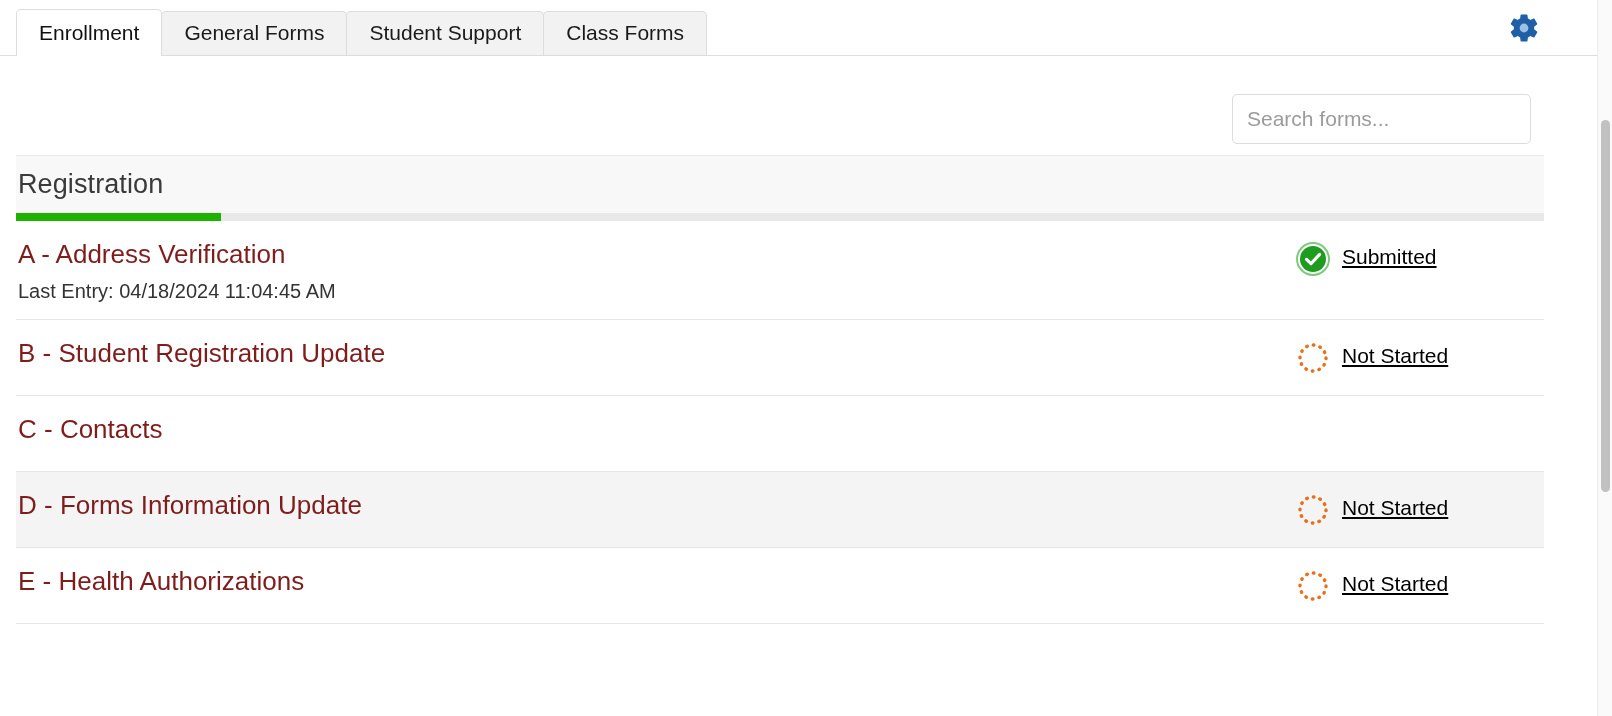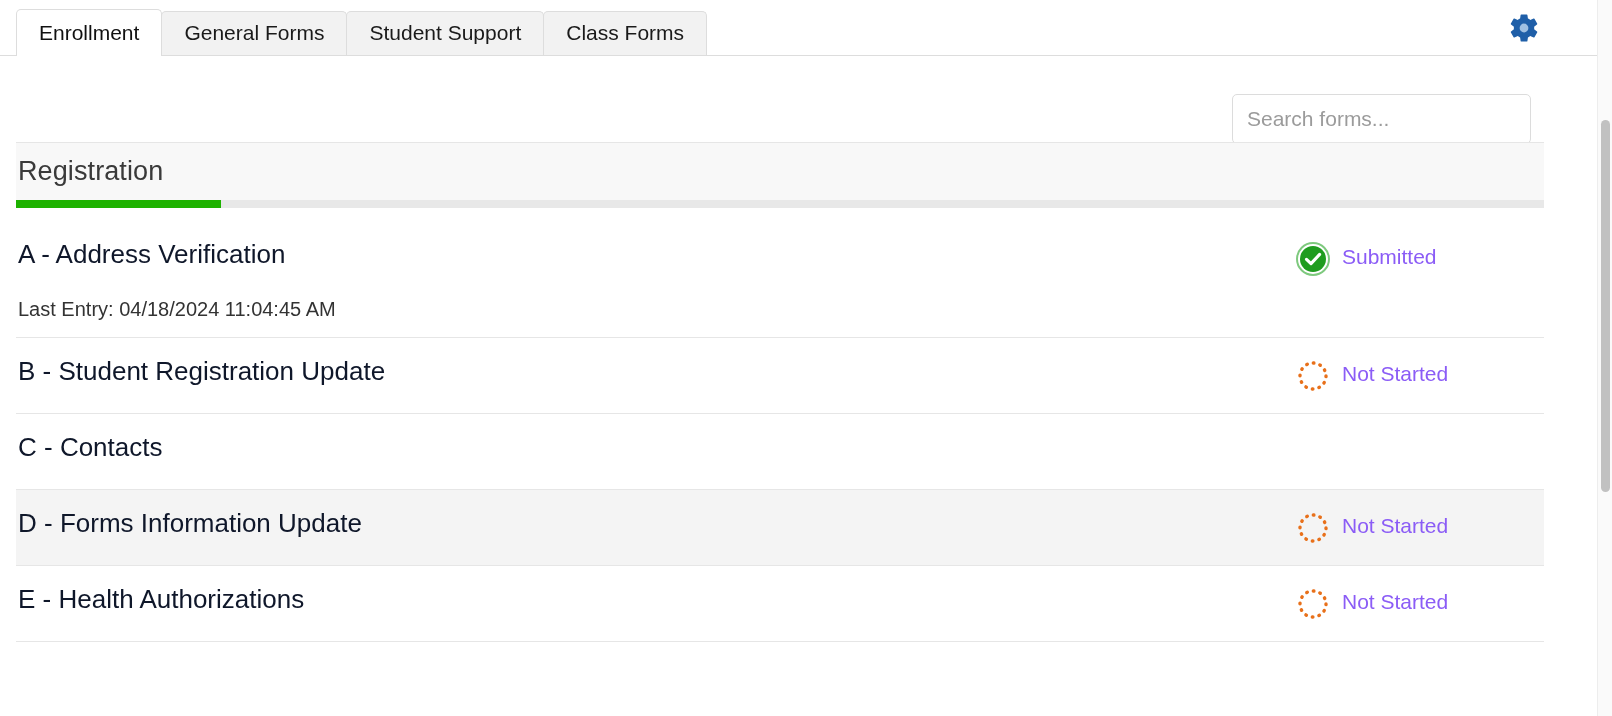--- a/index.html
+++ b/index.html
@@ -96,21 +96,21 @@
     font-family: "Liberation Sans", sans-serif;
     color: #333333;
     padding: 0 14px;
     outline: none;
   }
   .search-input::placeholder { color: #9b9b9b; opacity: 1; }
 
   
   .section {
     position: absolute;
-    top: 142px;
+    top: 155px;
     left: 16px;
     width: 1528px;
     text-align: right;
   }
   .section-head {
     background: #f8f8f8;
     border-top: 1px solid #e6e6e6;
     height: 58px;
     display: flex;
     align-items: center;
@@ -143,46 +143,47 @@
     display: flex;
     align-items: flex-start;
     border-bottom: 1px solid #e6e6e6;
     padding: 18px 0 16px 0;
     min-height: 76px;
   }
   .row.alt { background: #f4f4f4; }
   .row-main { flex: 1 1 auto; padding-left: 2px; }
   .form-link {
     font-size: 26px;
-    color: #0f172a;
+    color: #7f1d1d;
     text-decoration: none;
     cursor: pointer;
     line-height: 1.18;
     display: inline-block;
   }
   .last-entry {
-    margin-top: 27px;
+    margin-top: 9px;
     font-size: 20px;
     color: #333333;
     line-height: 1.2;
   }
   .row-status {
     flex: 0 0 auto;
     width: 248px;
     display: flex;
     align-items: flex-start;
     padding-top: 3px;
     gap: 12px;
   }
   .status-label {
     font-size: 21px;
-    color: #8b5cf6;
+    color: #000000;
     line-height: 1.18;
     padding-top: 3px;
     max-width: 170px;
+    text-decoration: underline;
   }
   .status-icon { flex: 0 0 auto; width: 34px; height: 34px; }
 
   
   .scrollbar-track {
     position: absolute;
     top: 0;
     right: 0;
     width: 15px;
     height: 716px;

